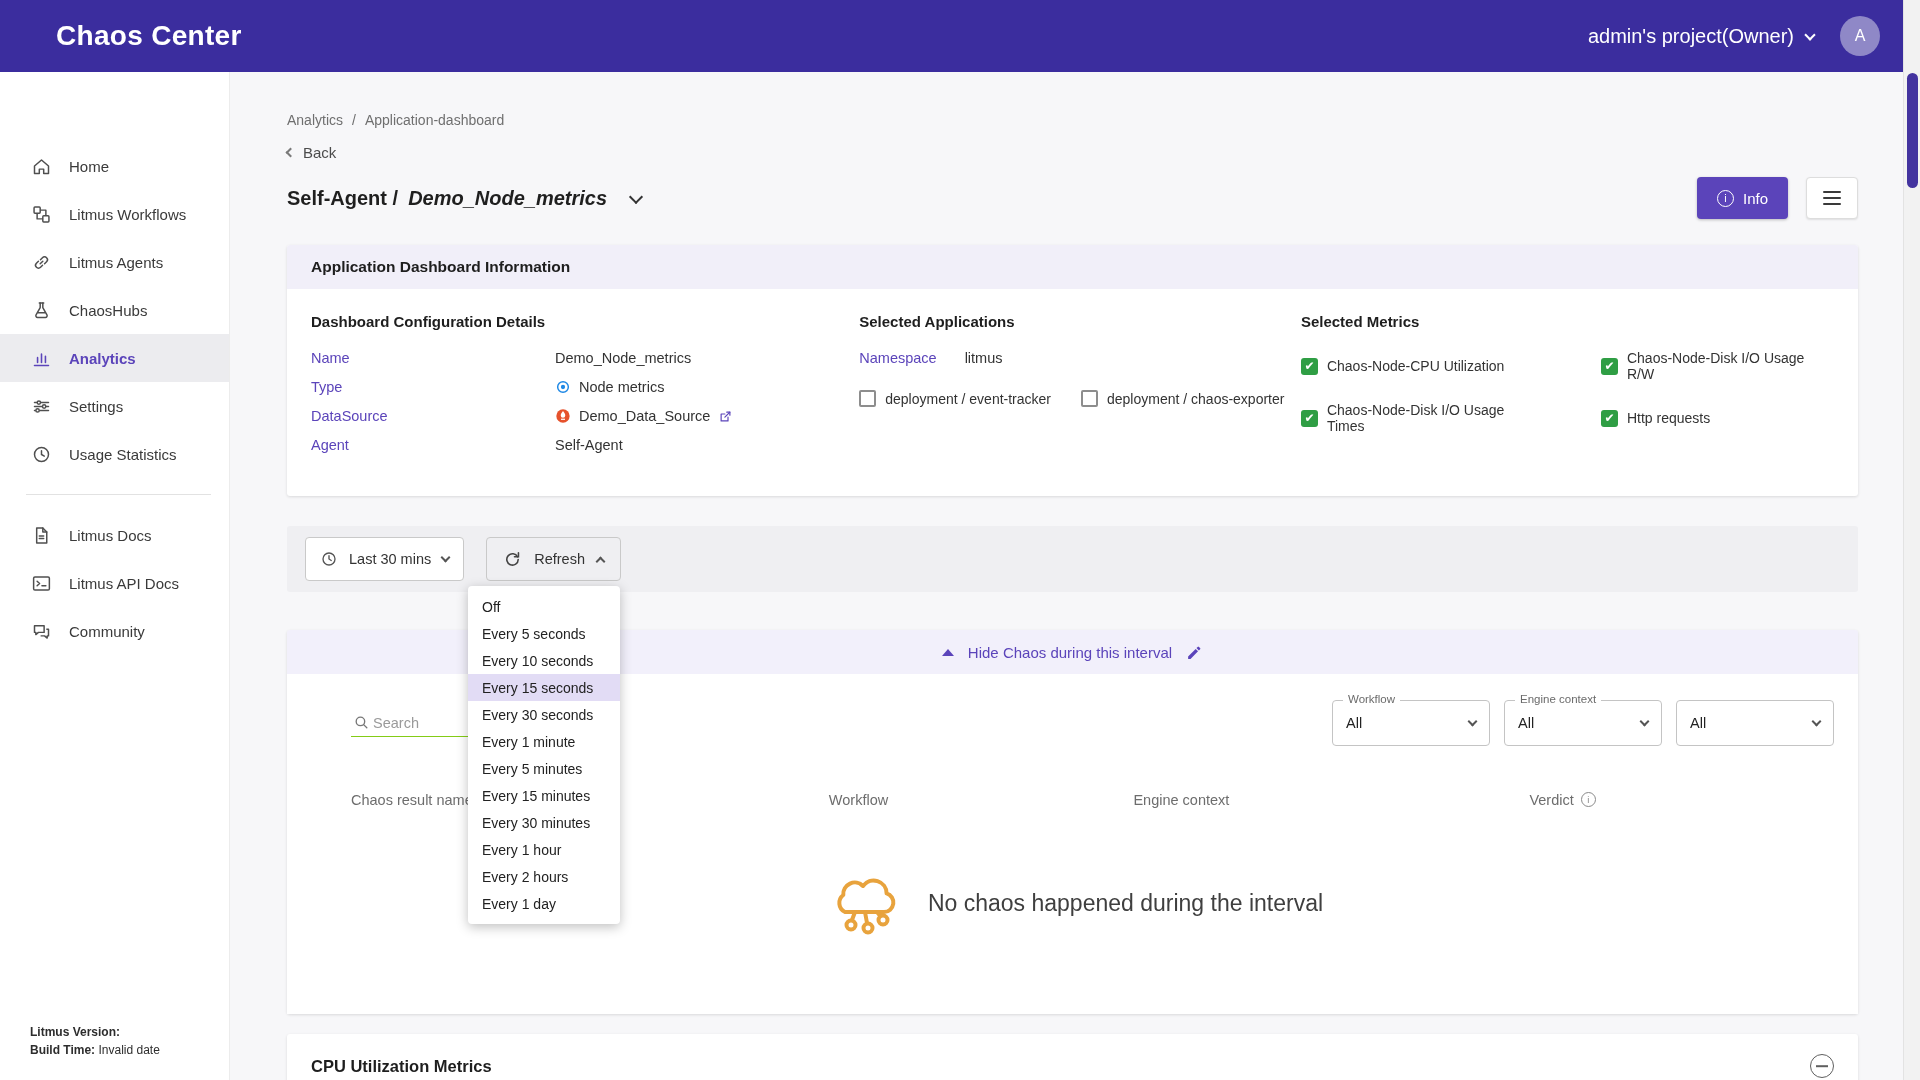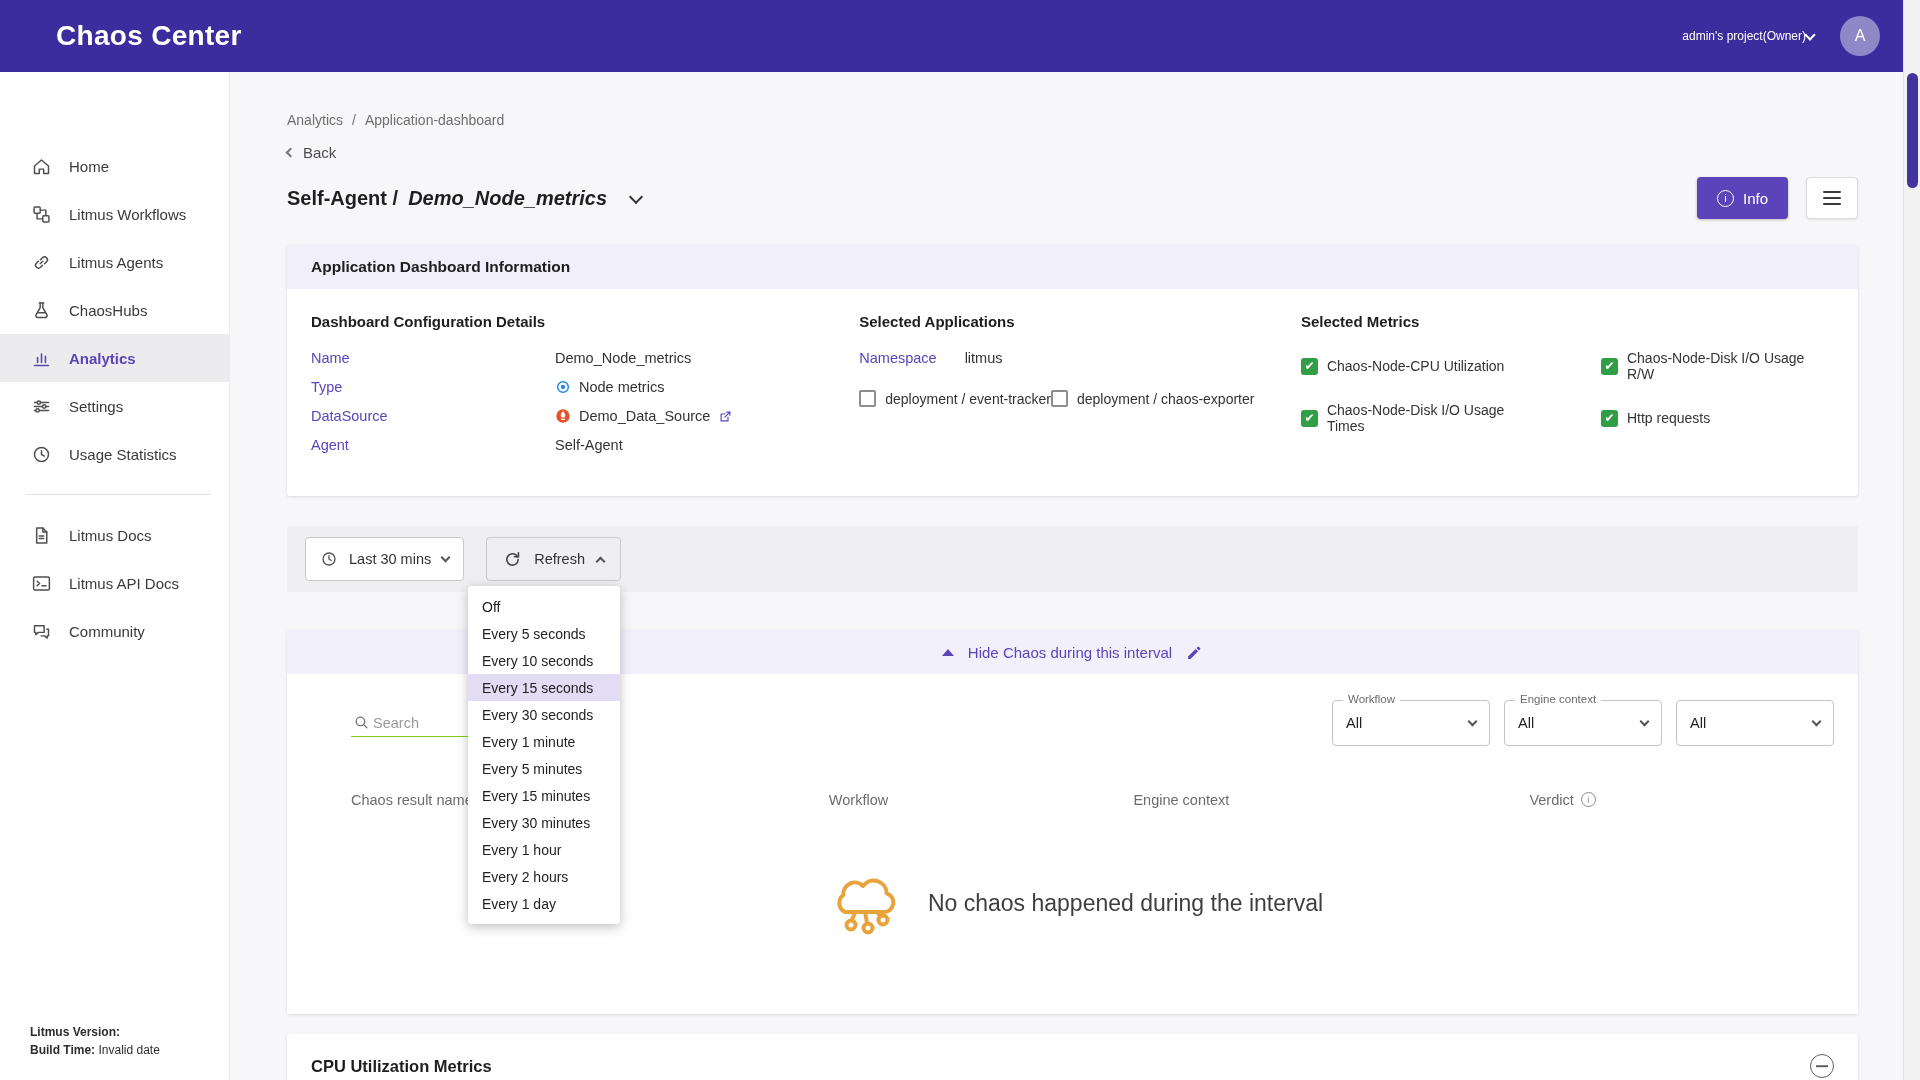--- a/index.html
+++ b/index.html
@@ -10,21 +10,21 @@
   .chev { display:inline-block; width:8px; height:8px; border-right:2px solid currentColor; border-bottom:2px solid currentColor; }
   .chev.down { transform:rotate(45deg); margin-top:-3px; }
   .chev.up   { transform:rotate(225deg); margin-bottom:-4px; }
   .chev.left { transform:rotate(135deg); }
   .chev.lg { width:10px; height:10px; }
 
   
   .header { position:absolute; top:0; left:0; right:0; height:72px; background:#3B2D9E; display:flex; align-items:center; justify-content:space-between; padding:0 40px 0 56px; z-index:40; }
   .app-title { color:#fff; font-size:28px; font-weight:bold; letter-spacing:.3px; }
   .header-right { display:flex; align-items:center; }
-  .project-switcher { display:flex; align-items:center; color:#fff; font-size:12px; cursor:pointer; }
+  .project-switcher { display:flex; align-items:center; gap:12px; color:#fff; font-size:20px; cursor:pointer; }
   .avatar { width:40px; height:40px; border-radius:50%; background:#8F88C7; color:#fff; display:flex; align-items:center; justify-content:center; font-size:16px; margin-left:26px; cursor:pointer; }
 
   
   .sidebar { position:absolute; top:72px; left:0; bottom:0; width:230px; background:#fff; border-right:1px solid #ececec; z-index:30; }
   .side-nav { padding-top:70px; }
   .side-item { display:flex; align-items:center; gap:17px; height:48px; padding-left:30px; font-size:15px; color:#3a3a3a; cursor:pointer; }
   .side-item .side-icon { width:22px; height:22px; color:#4f4f4f; display:flex; align-items:center; justify-content:center; }
   .side-item.active { background:#ECECEF; color:#5B44BA; font-weight:bold; }
   .side-item.active .side-icon { color:#5B44BA; }
   .side-divider { border:none; border-top:1px solid #e2e2e2; margin:16px 18px 16px 26px; }
@@ -56,21 +56,21 @@
   .col-config { flex:0 0 36%; }
   .col-apps { flex:0 0 29%; }
   .col-metrics { flex:1; }
   .cfg-row { display:flex; align-items:center; margin-bottom:13px; font-size:14.5px; }
   .cfg-label { width:244px; color:#5B44BA; }
   .cfg-value { color:#333; display:flex; align-items:center; gap:8px; }
   .ext-link { display:inline-flex; cursor:pointer; }
   .ns-row { display:flex; gap:28px; font-size:14.5px; margin-bottom:24px; }
   .ns-label { color:#5B44BA; }
   .ns-value { color:#333; }
-  .check-row { display:flex; }
+  .check-row { display:flex; gap:30px; }
   .check-item { display:flex; align-items:center; gap:9px; font-size:14px; color:#333; cursor:pointer; }
   .cb { width:17px; height:17px; border:2px solid #8d8d8d; border-radius:2px; background:#fff; flex:0 0 17px; }
   .cb.checked { border:none; background:#2F9E44; border-radius:3px; color:#fff; display:flex; align-items:center; justify-content:center; font-size:12px; }
   .metrics-grid { display:grid; grid-template-columns:auto auto; column-gap:60px; row-gap:20px; justify-content:start; }
 
   
   .interval-strip { margin-top:30px; background:#EFEFF2; border-radius:3px; padding:11px 18px; display:flex; align-items:center; justify-content:space-between; }
   .interval-desc { font-size:14.5px; color:#333; line-height:1.55; max-width:565px; }
   .interval-controls { display:flex; align-items:center; gap:22px; }
   .time-select { background:#fff; border:1px solid #c9c9c9; border-radius:4px; height:44px; padding:0 14px; display:flex; align-items:center; gap:11px; font-size:14.5px; color:#333; cursor:pointer; }

